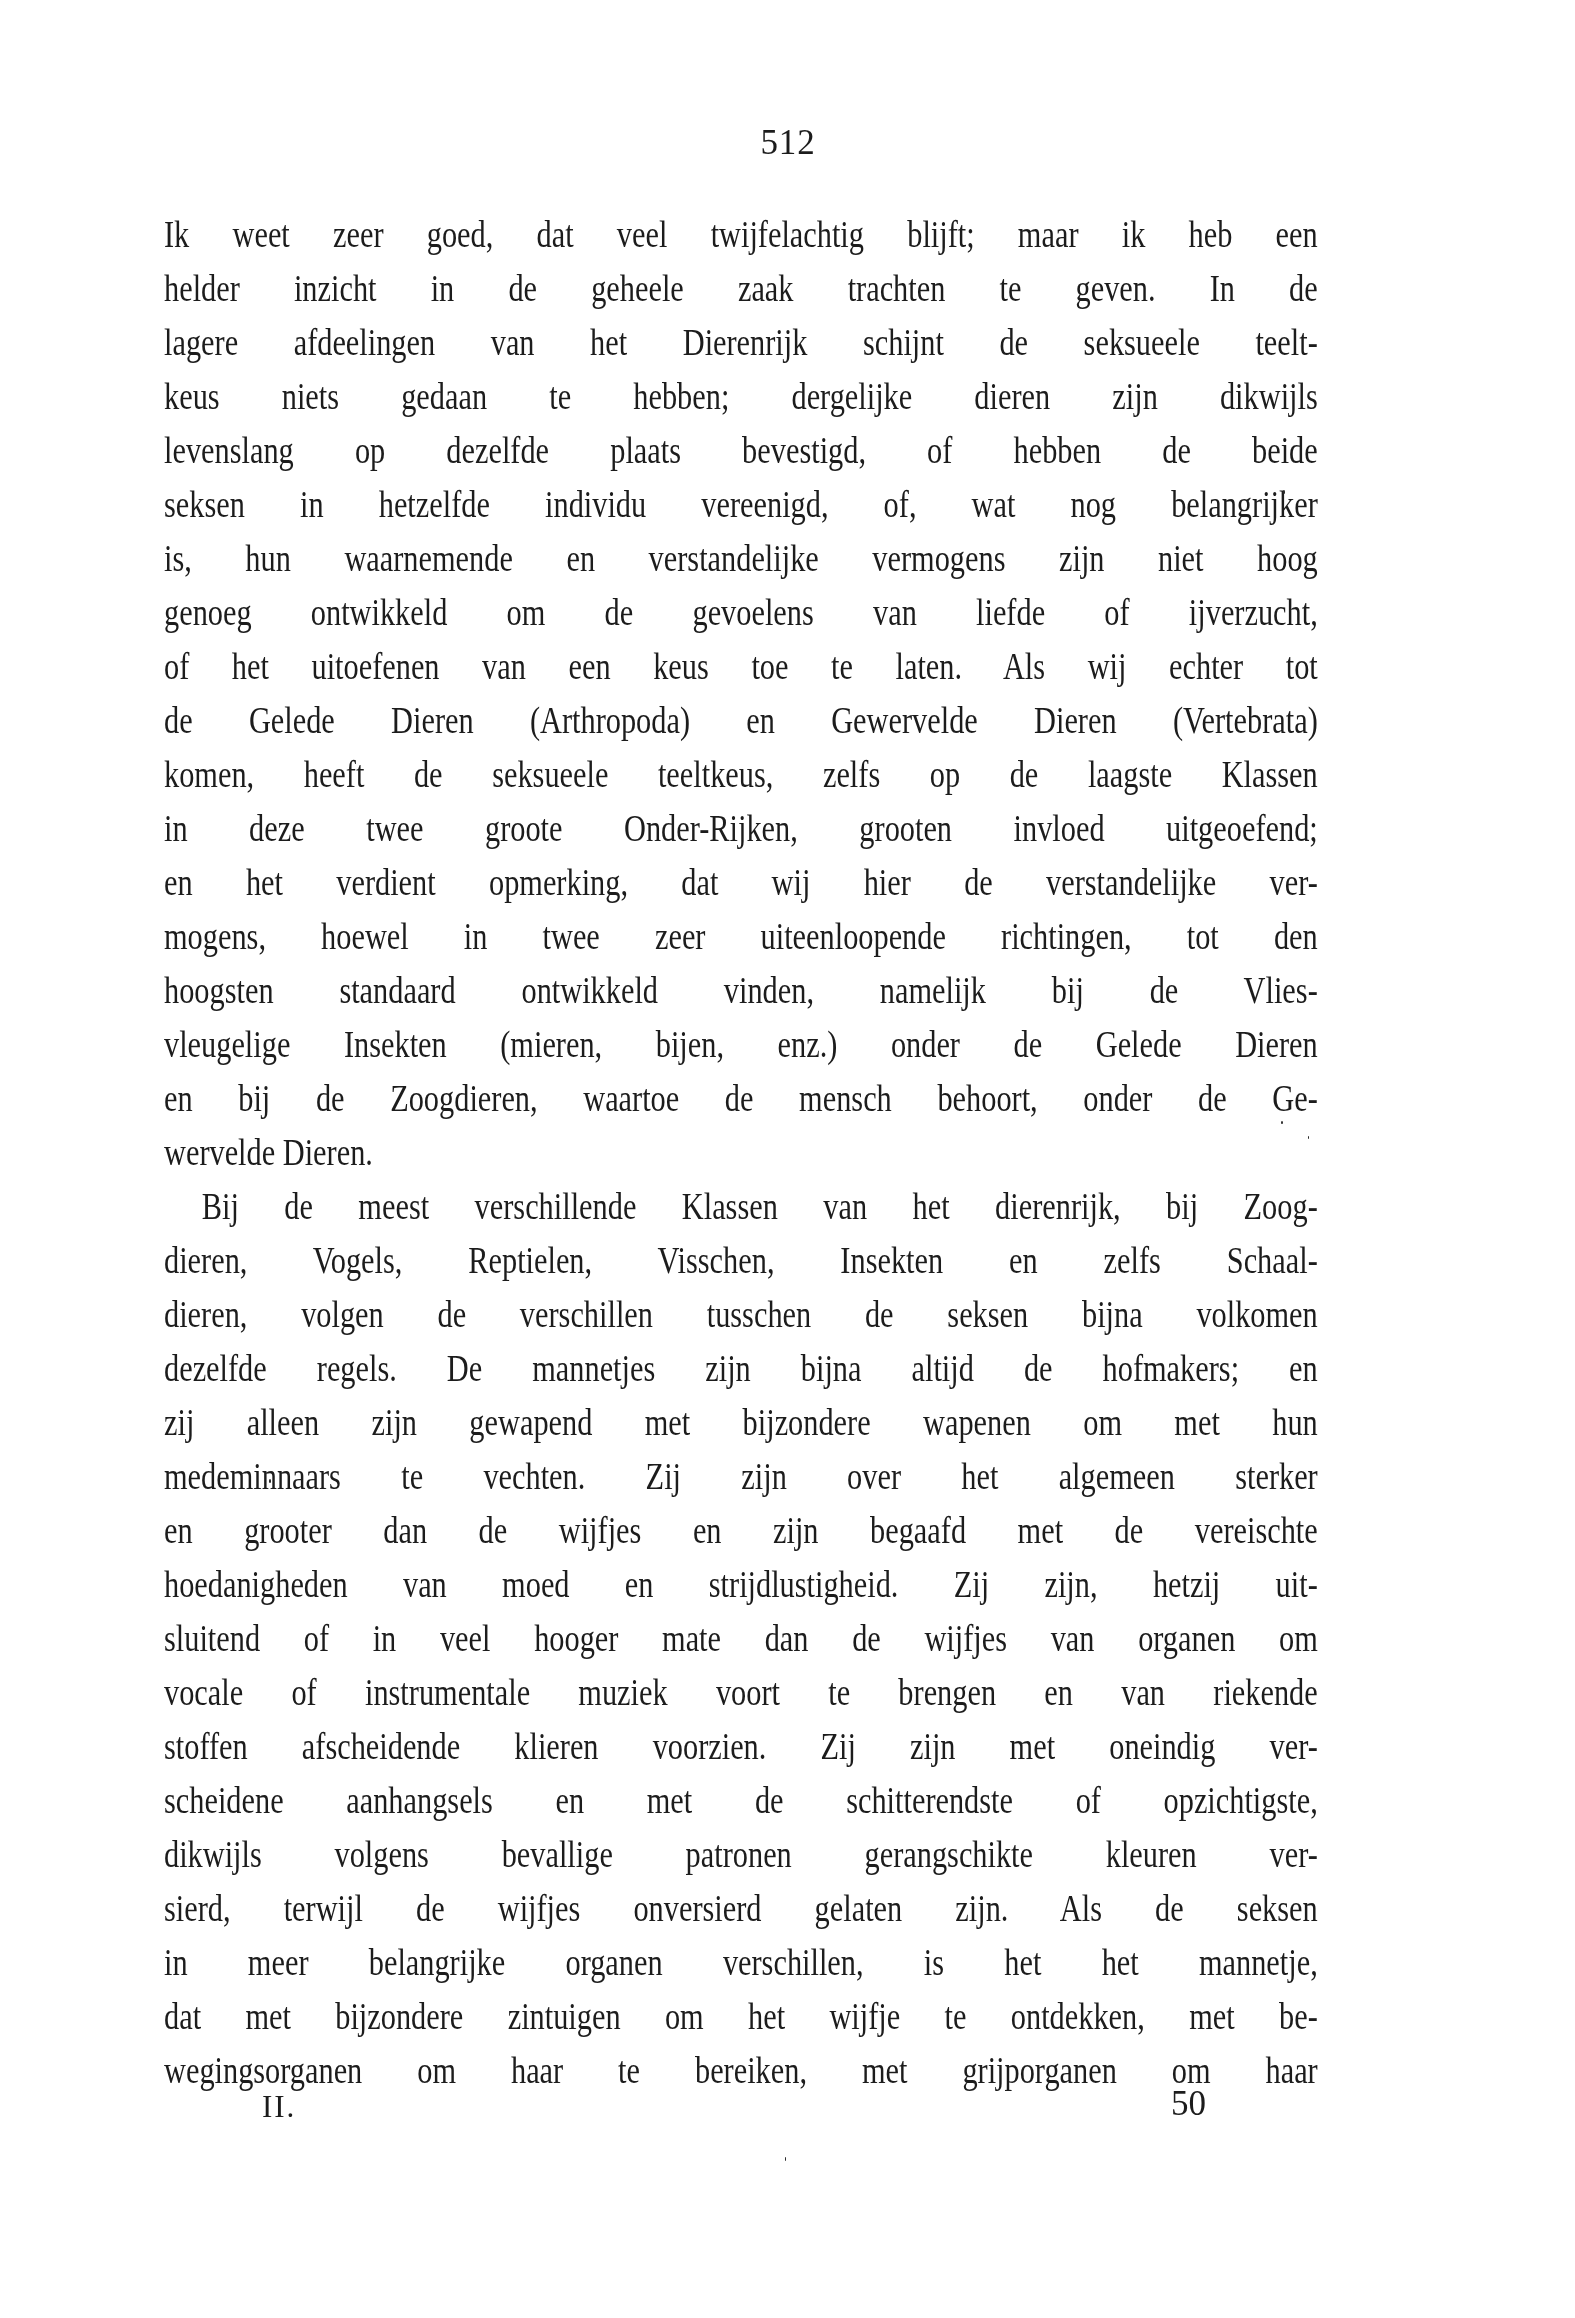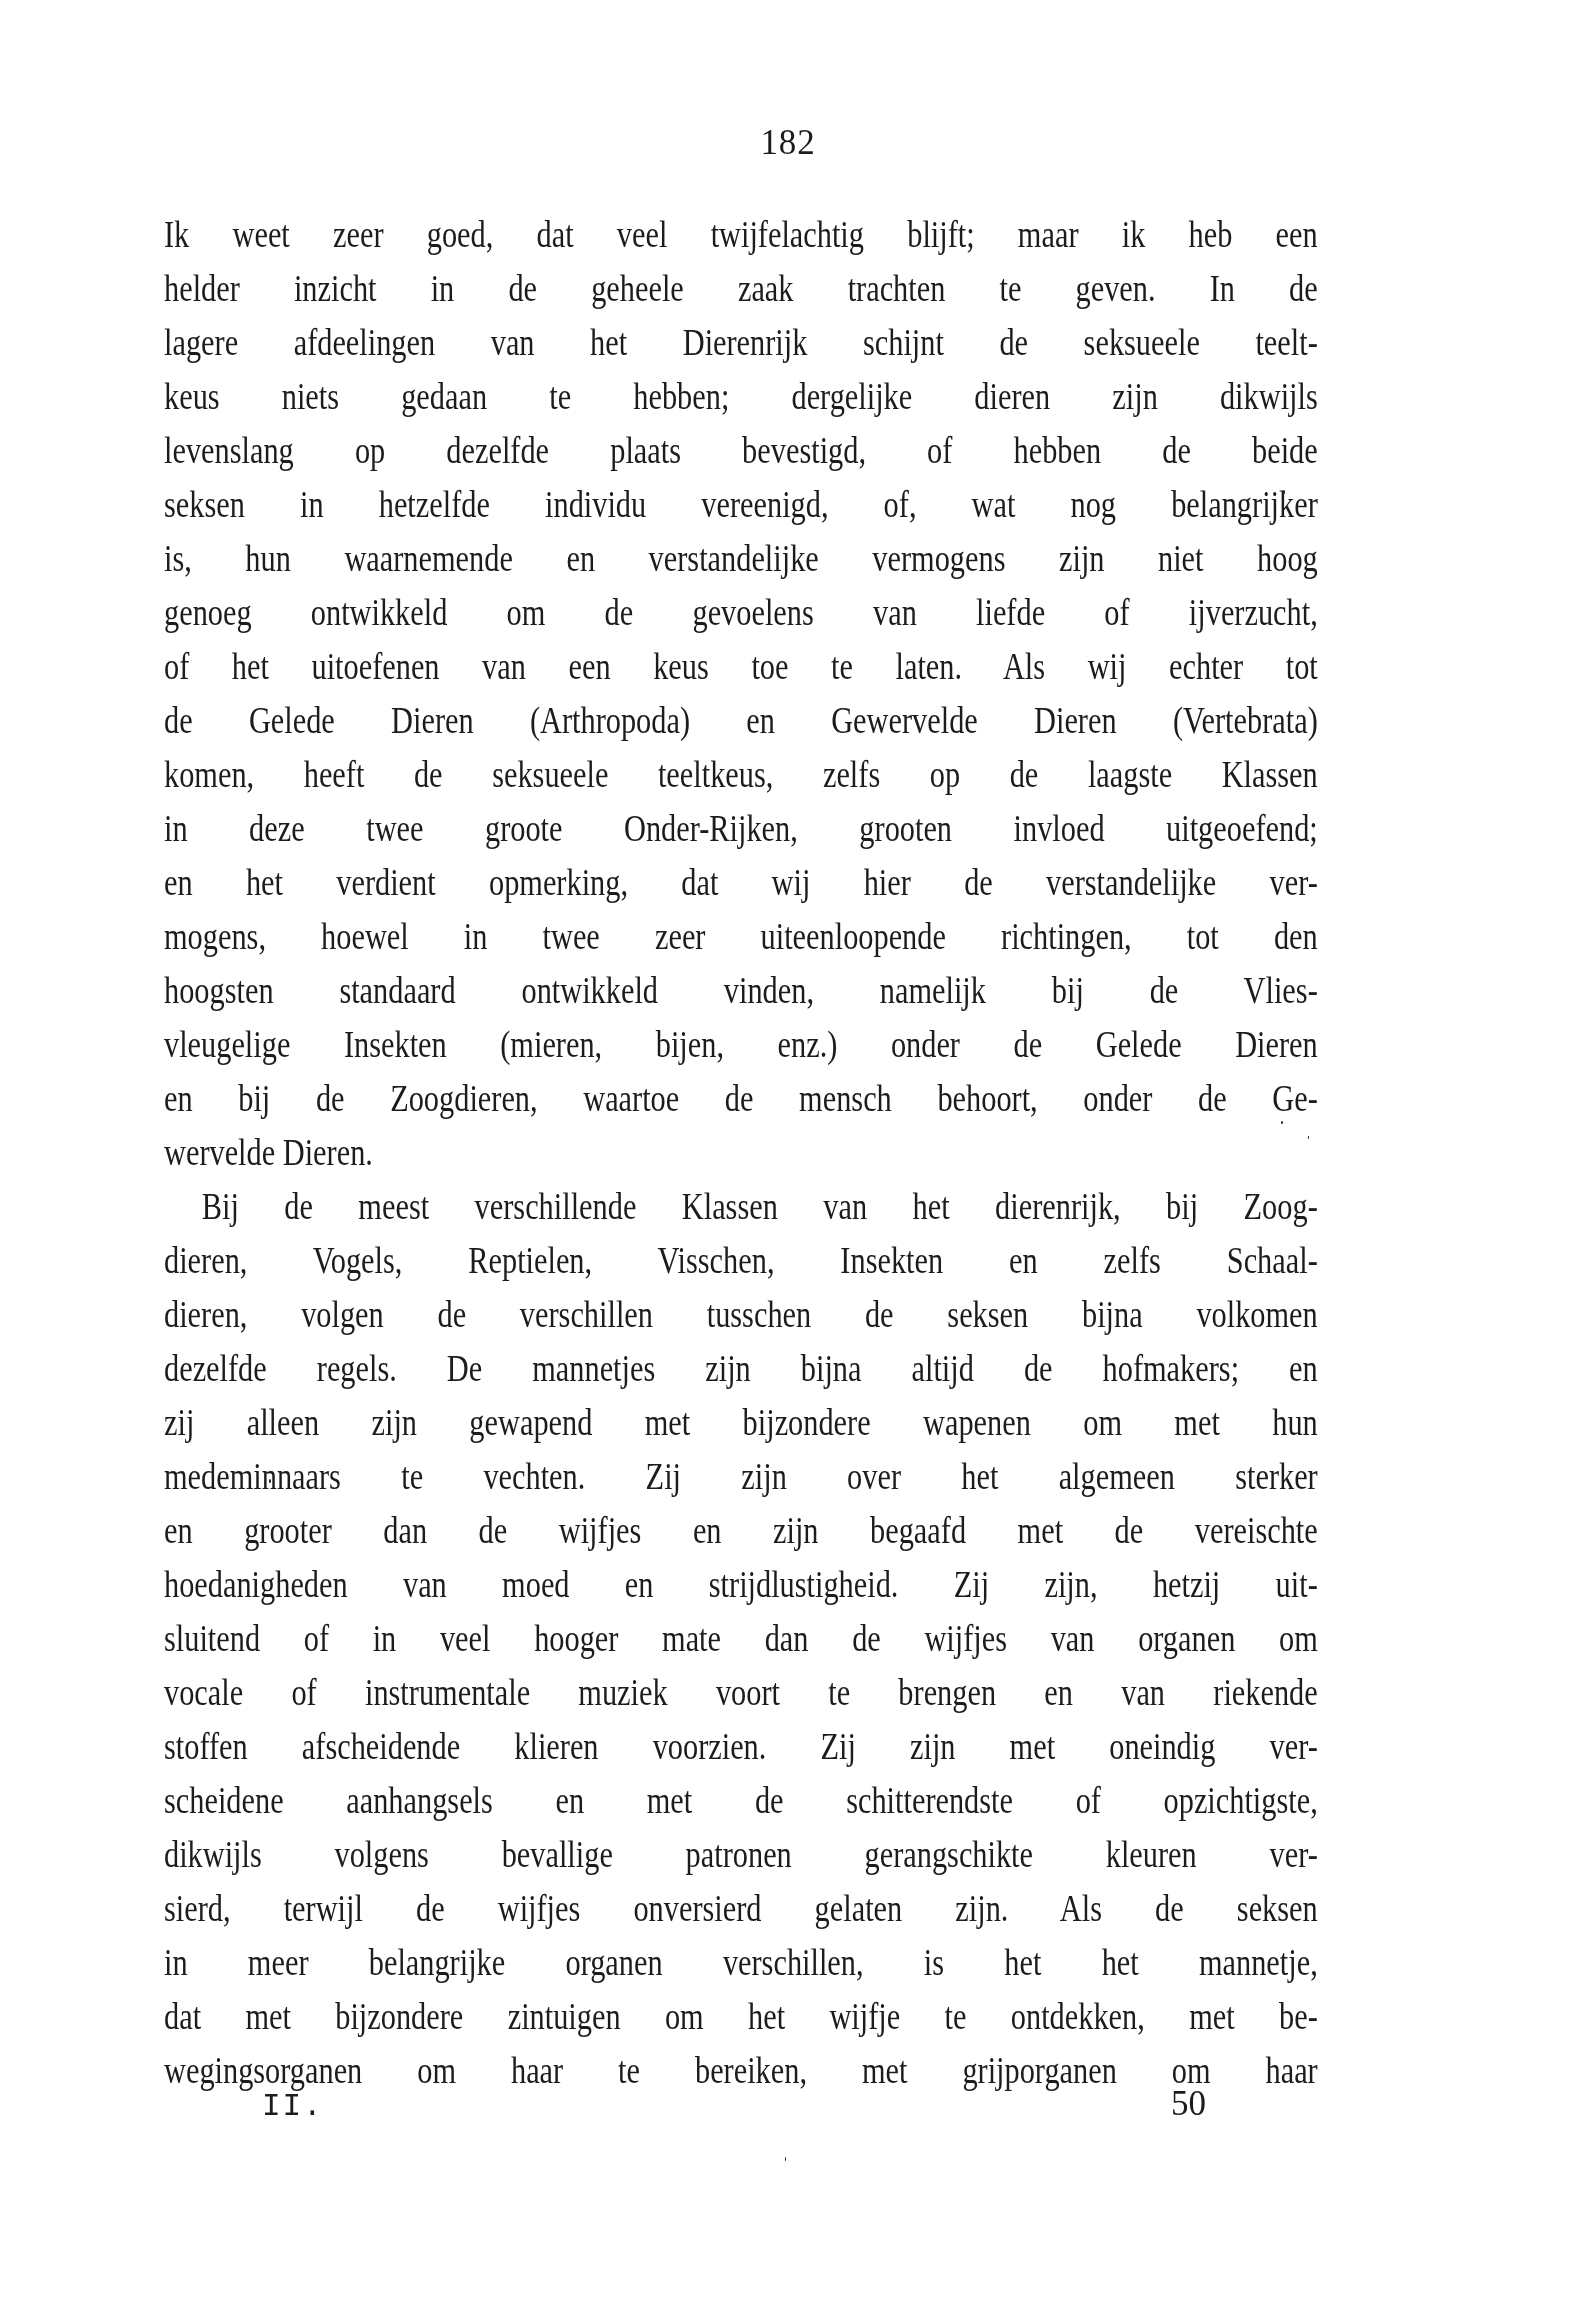--- a/index.html
+++ b/index.html
@@ -52,41 +52,40 @@
     .line.indent {
       padding-left: 46px;
       width: 1361px;
     }
     .footer-sig {
       position: absolute;
       top: 2089px;
       left: 262px;
       font-size: 31px;
       letter-spacing: 1.9px;
-      font-family: Liberation Mono, monospace;
     }
     .footer-num {
       position: absolute;
       top: 2084px;
       left: 1171px;
       font-size: 35px;
     }
     .speck {
       position: absolute;
       background: #2a2a2a;
       border-radius: 50%;
     }
   </style>
 </head>
 <body>
 
 <div class="page">
 
   <div class="page-number">
-    <span>182</span>
+    <span>512</span>
   </div>
 
   <div class="text-block">
 
     <div>
       <span class="line">Ik weet zeer goed, dat veel twijfelachtig blijft; maar ik heb een</span>
       <span class="line">helder inzicht in de geheele zaak trachten te geven. In de</span>
       <span class="line">lagere afdeelingen van het Dierenrijk schijnt de seksueele teelt-</span>
       <span class="line">keus niets gedaan te hebben; dergelijke dieren zijn dikwijls</span>
       <span class="line">levenslang op dezelfde plaats bevestigd, of hebben de beide</span>

